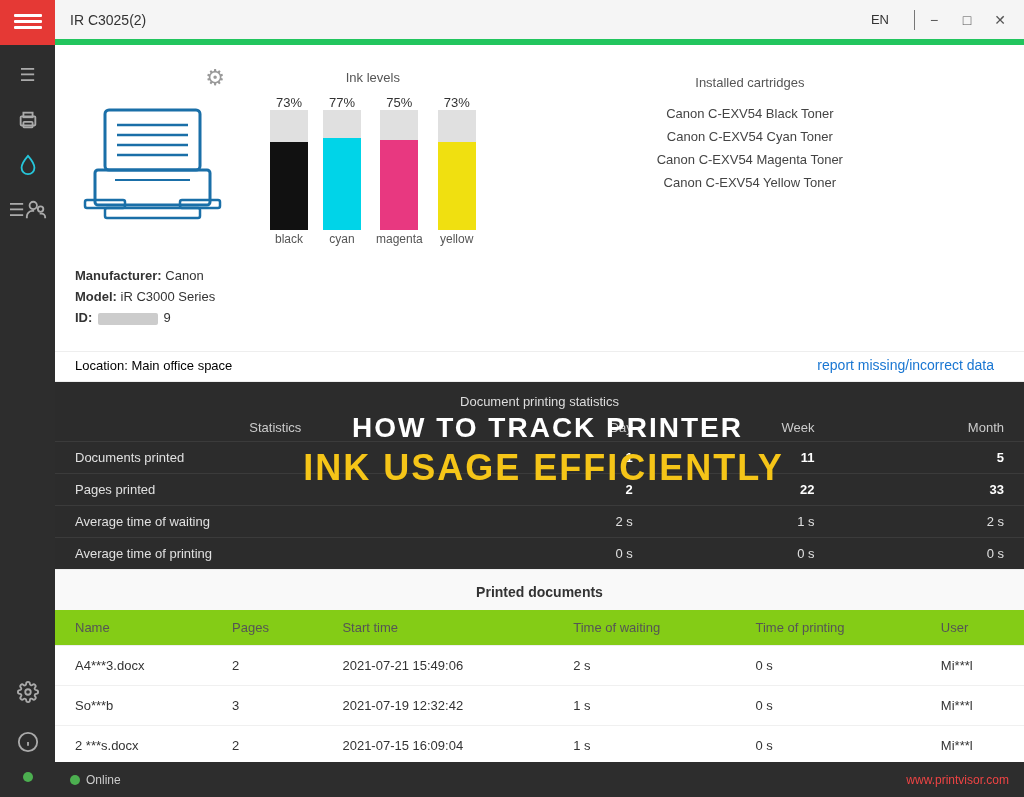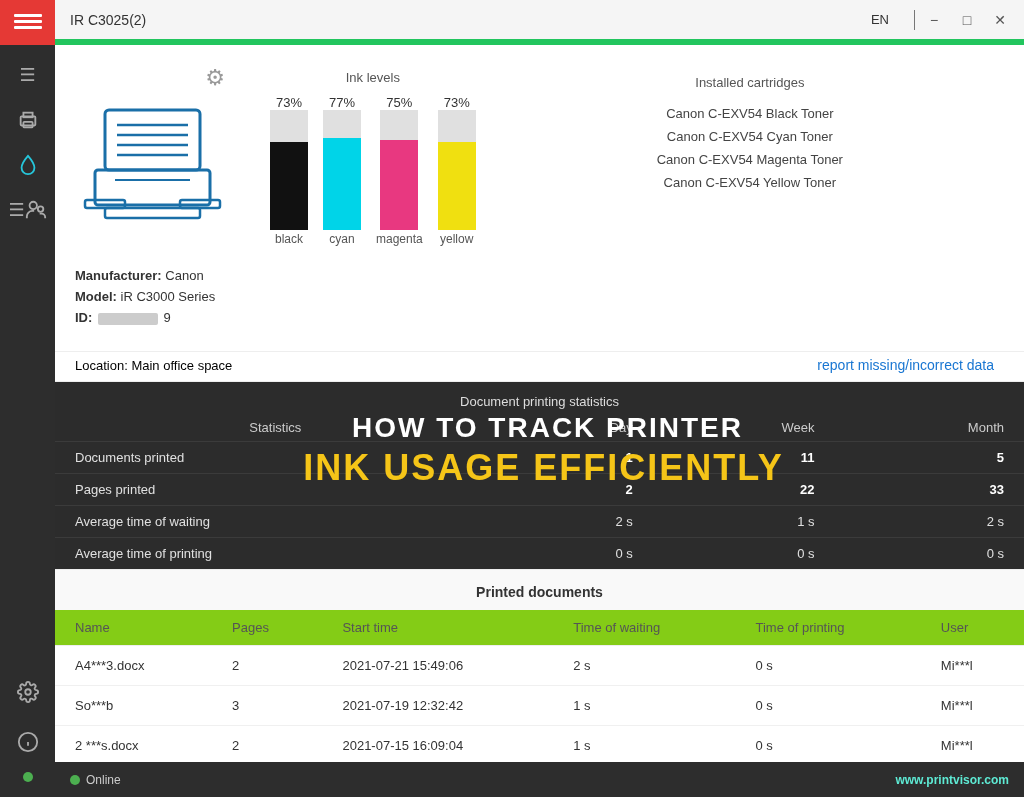--- a/index.html
+++ b/index.html
@@ -384,24 +384,23 @@
       color: #ccc;
       font-size: 12px;
     }
     .bottom-online-dot {
       width: 10px;
       height: 10px;
       border-radius: 50%;
       background: #4caf50;
     }
     .bottom-link {
-      color: #5eead4;
+      color: #ef4444;
       font-size: 12px;
       text-decoration: none;
-      font-weight: bold;
     }
 
     .divider {
       width: 1px;
       height: 20px;
       background: #777;
       margin: 0 10px;
     }
 
     

